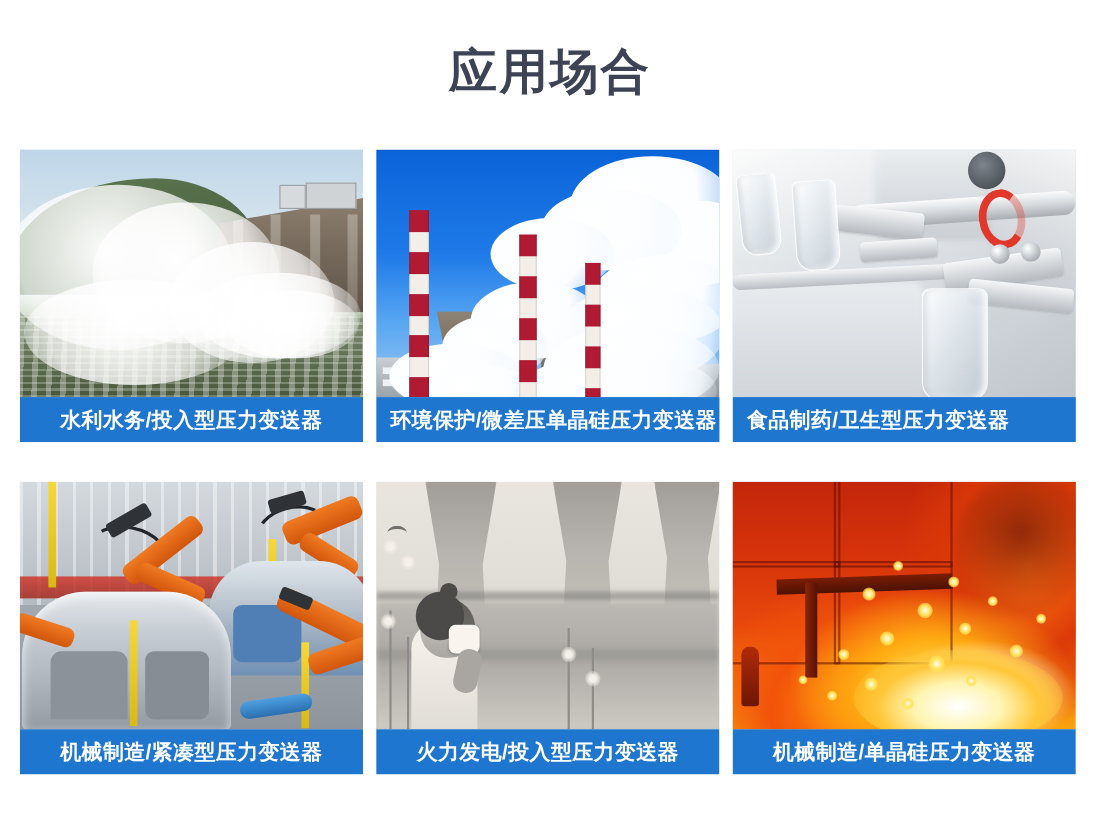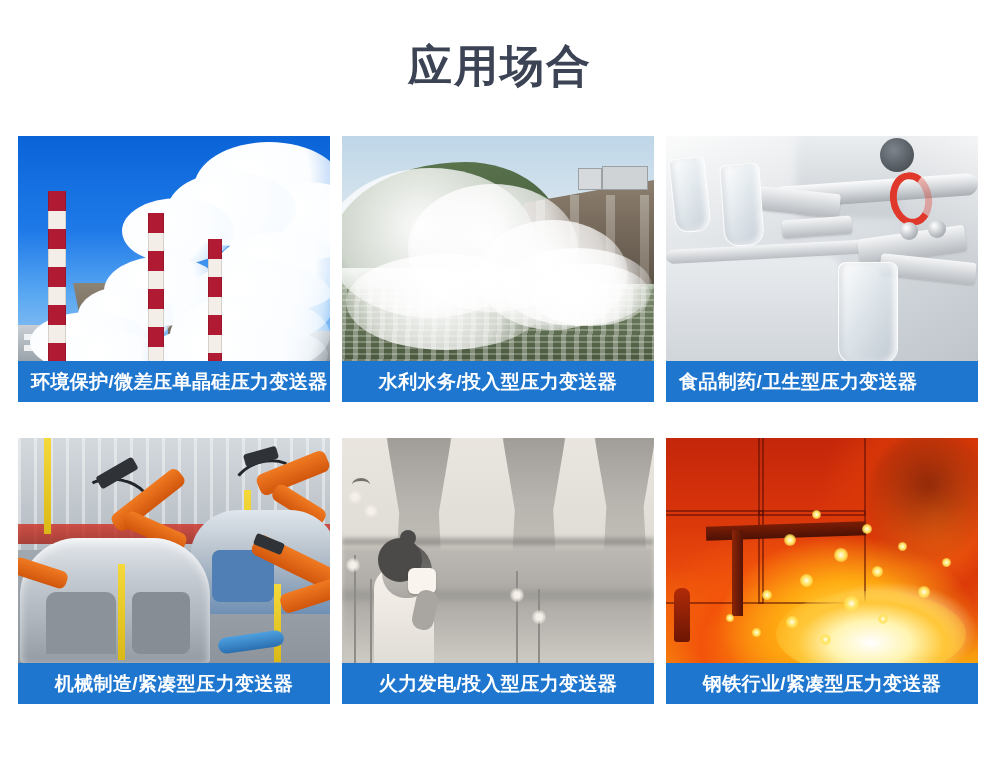--- a/index.html
+++ b/index.html
@@ -428,20 +428,43 @@
   }
 </style>
 </head>
 <body>
 
 <div class="page">
 
   <div class="page-title">应用场合</div>
 
   <div class="grid">
+
+    <div class="card">
+      <div class="photo p2">
+        <div class="sky"></div>
+        <div class="hill"></div>
+        <div class="dam">
+          <div class="pier"></div>
+          <div class="pier"></div>
+          <div class="pier"></div>
+          <div class="pier"></div>
+        </div>
+        <div class="gantry"></div>
+        <div class="gantry2"></div>
+        <div class="water"></div>
+        <div class="spray v1"></div>
+        <div class="spray v2"></div>
+        <div class="spray v3"></div>
+        <div class="spray v4"></div>
+        <div class="spray v5"></div>
+        <div class="spray v6"></div>
+      </div>
+      <div class="caption">水利水务/投入型压力变送器</div>
+    </div>
 
     <div class="card">
       <div class="photo p1">
         <div class="bldg"></div>
         <div class="bldg2"></div>
         <div class="tower t1"></div>
         <div class="tower t2"></div>
         <div class="tower t3"></div>
         <div class="smoke s1"></div>
         <div class="smoke s2"></div>
@@ -453,43 +476,20 @@
         <div class="smoke s8"></div>
         <div class="smoke s9"></div>
         <div class="smoke s10"></div>
         <div class="smoke s11"></div>
         <div class="smoke s12"></div>
         <div class="chimney c1"></div>
         <div class="chimney c2"></div>
         <div class="chimney c3"></div>
       </div>
       <div class="caption left">环境保护/微差压单晶硅压力变送器</div>
-    </div>
-
-    <div class="card">
-      <div class="photo p2">
-        <div class="sky"></div>
-        <div class="hill"></div>
-        <div class="dam">
-          <div class="pier"></div>
-          <div class="pier"></div>
-          <div class="pier"></div>
-          <div class="pier"></div>
-        </div>
-        <div class="gantry"></div>
-        <div class="gantry2"></div>
-        <div class="water"></div>
-        <div class="spray v1"></div>
-        <div class="spray v2"></div>
-        <div class="spray v3"></div>
-        <div class="spray v4"></div>
-        <div class="spray v5"></div>
-        <div class="spray v6"></div>
-      </div>
-      <div class="caption">水利水务/投入型压力变送器</div>
     </div>
 
     <div class="card">
       <div class="photo p4">
         <div class="blur bg1"></div>
         <div class="blur bg2"></div>
         <div class="blur bg3"></div>
         <div class="blur bg4"></div>
         <div class="dark"></div>
         <div class="rail"></div>
@@ -585,17 +585,17 @@
         <div class="spark" style="left:232px;top:104px;width:9px;height:9px;"></div>
         <div class="spark" style="left:178px;top:158px;width:15px;height:15px;"></div>
         <div class="spark" style="left:120px;top:178px;width:12px;height:12px;"></div>
         <div class="spark" style="left:252px;top:148px;width:12px;height:12px;"></div>
         <div class="spark" style="left:86px;top:190px;width:9px;height:9px;"></div>
         <div class="spark" style="left:154px;top:196px;width:11px;height:11px;"></div>
         <div class="spark" style="left:60px;top:176px;width:8px;height:8px;"></div>
         <div class="spark" style="left:212px;top:176px;width:10px;height:10px;"></div>
         <div class="spark" style="left:276px;top:120px;width:9px;height:9px;"></div>
       </div>
-      <div class="caption">钢铁行业/紧凑型压力变送器</div>
+      <div class="caption">机械制造/单晶硅压力变送器</div>
     </div>
 
   </div>
 </div>
 
 </body></html>

